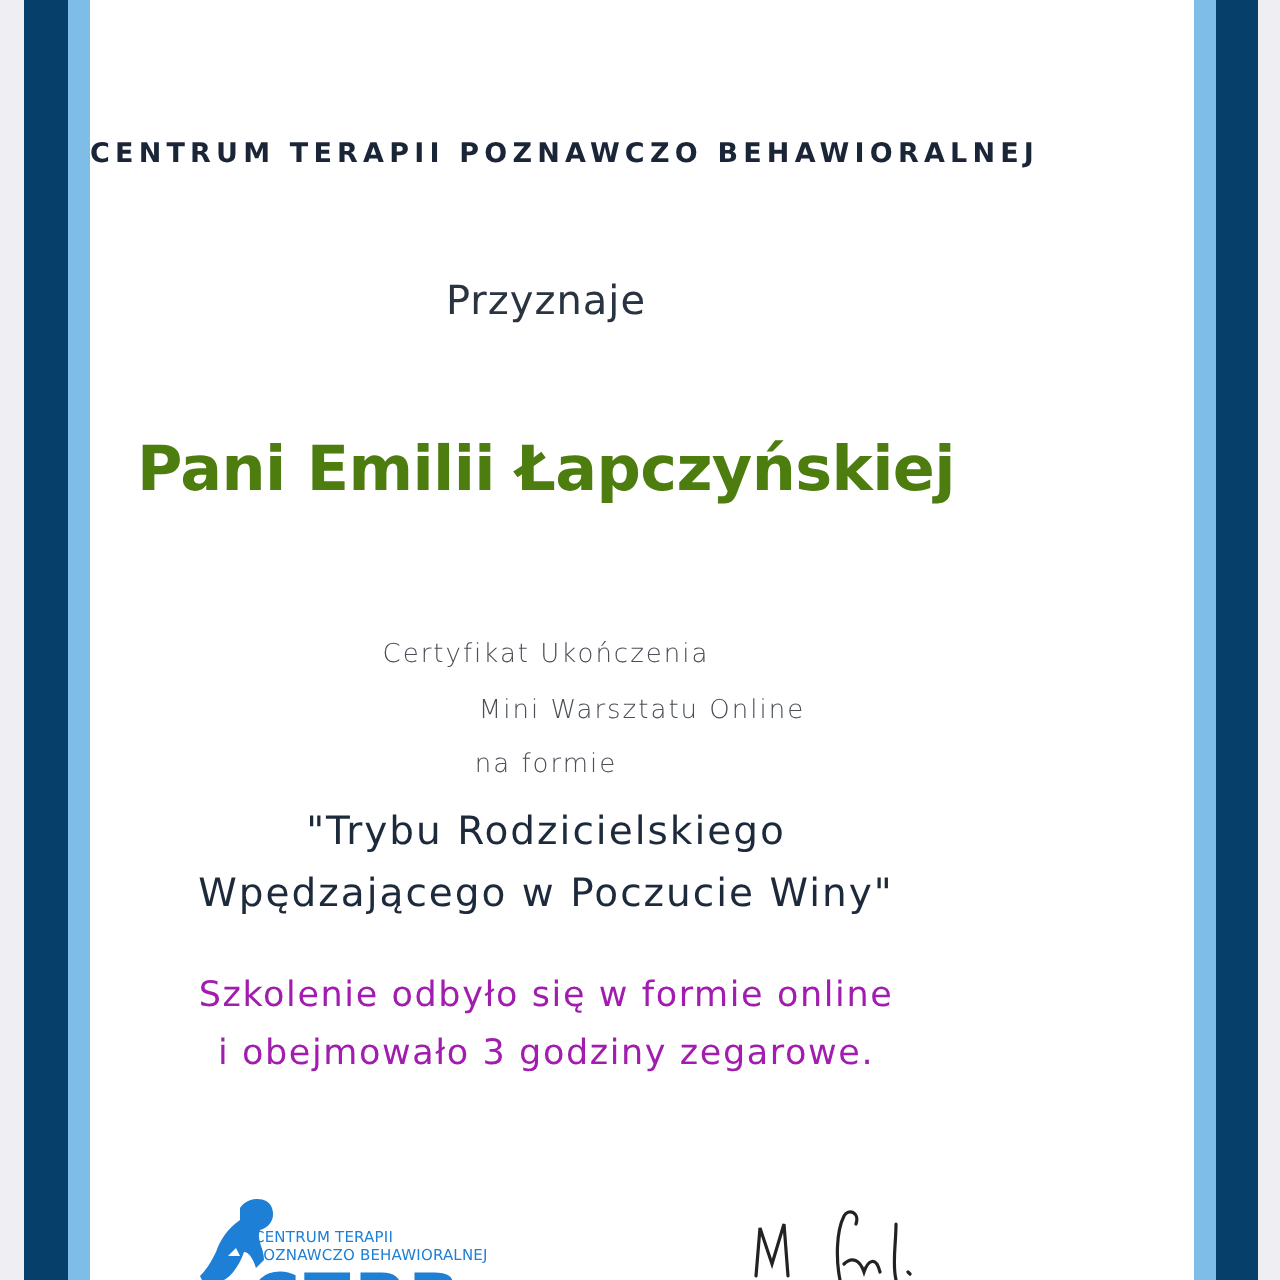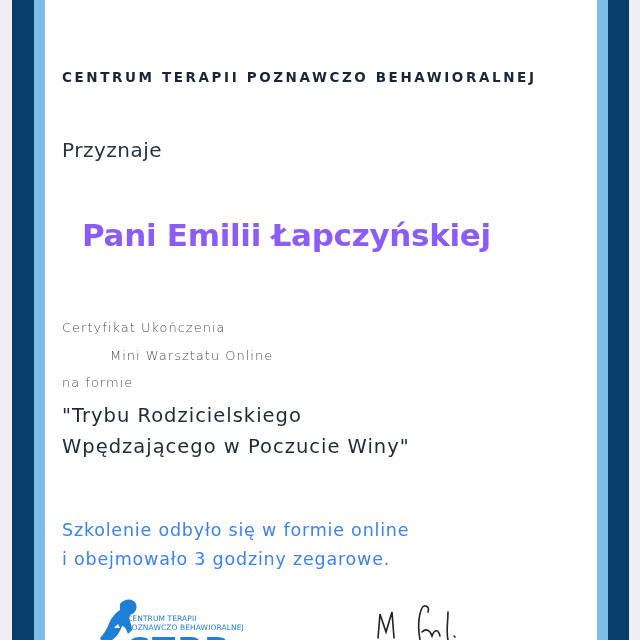--- a/index.html
+++ b/index.html
@@ -8,34 +8,34 @@
     background:#eeeef3;
     font-family:"DejaVu Sans", sans-serif;
   }
   .border-navy-left { position:absolute; left:12px; top:0; width:22px; height:640px; background:#073f6b; }
   .border-light-left { position:absolute; left:34px; top:0; width:11px; height:640px; background:#7fbde9; }
   .border-navy-right { position:absolute; left:608px; top:0; width:21px; height:640px; background:#073f6b; }
   .border-light-right { position:absolute; left:597px; top:0; width:11px; height:640px; background:#7fbde9; }
   .paper {
     position:absolute; left:45px; top:0; width:552px; height:640px; background:#ffffff; overflow:hidden;
   }
-  .c { position:absolute; left:0; width:552px; white-space:nowrap;padding-left:17px; }
+  .c { position:absolute; left:0; width:456px; text-align:center; white-space:nowrap; }
   .header {
     top:69px; font-size:13.5px; font-weight:bold; letter-spacing:2.6px; color:#1a2638;
   }
   .intro { top:138px; font-size:20px; color:#2a3340; letter-spacing:0.5px; }
-  .name { top:217px; font-size:31px; font-weight:bold; color:#8b5cf6; letter-spacing:-0.3px;margin-left:20px; }
+  .name { top:217px; font-size:31px; font-weight:bold; color:#4d7c0f; letter-spacing:-0.3px; }
   .cert { font-size:13px; color:#4a4f57; letter-spacing:1px; font-weight:300; }
   .cert1 { top:320px; }
   .cert2 { top:348px;margin-left:48px; }
   .cert3 { top:375px; }
   .topic { font-size:19.5px; color:#1d2a3c; letter-spacing:1px; }
   .topic1 { top:404px; }
   .topic2 { top:435px; }
-  .info { font-size:17.5px; color:#3b82f6; letter-spacing:0.8px;margin-top:32px; }
+  .info { font-size:17.5px; color:#a21caf; letter-spacing:0.8px; }
   .info1 { top:488px; }
   .info2 { top:517px; }
   .logo { position:absolute; left:58px; top:596px; width:240px; height:50px; }
   .logo-text { position:absolute; left:127px; top:614px; font-size:7.5px; font-weight:normal; color:#1e7fd6; line-height:9px; letter-spacing:0.1px; }
   .logo-big { position:absolute; left:125px; top:633px; font-size:34px; font-weight:bold; color:#1e7fd6; letter-spacing:2px; line-height:34px; }
   .signature { position:absolute; left:330px; top:600px; width:150px; height:40px; }
 </style>
 </head>
 <body>
 

